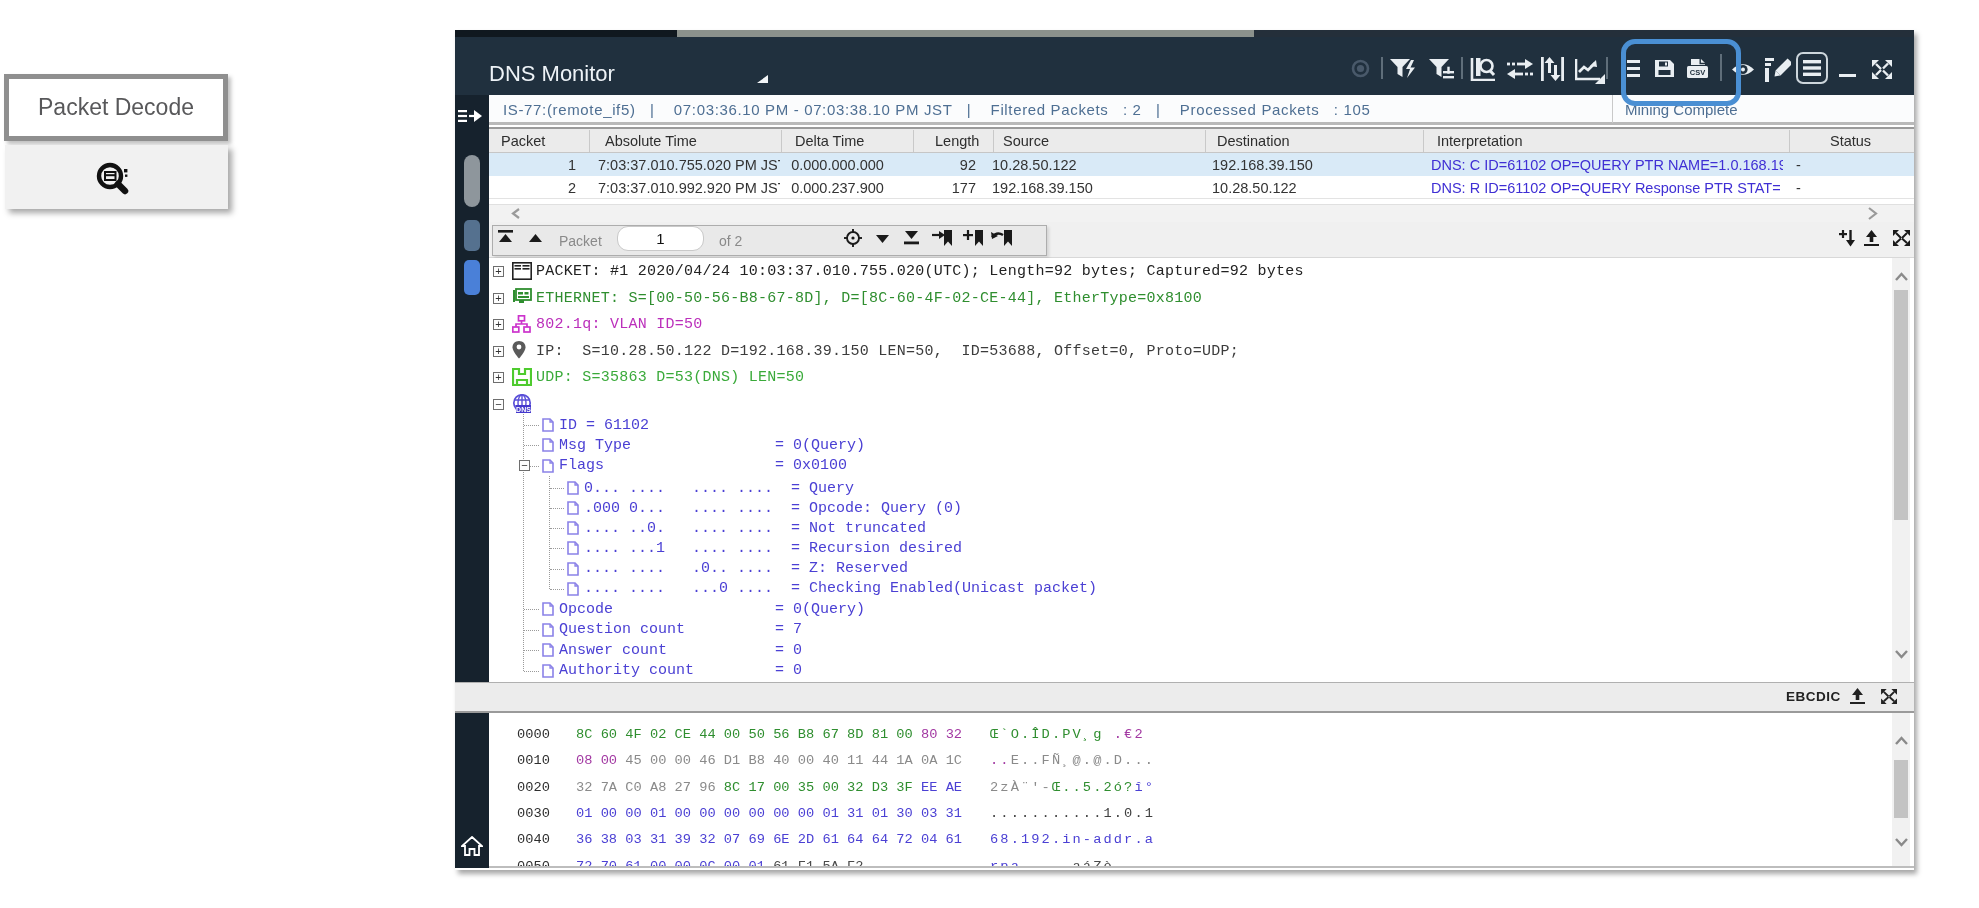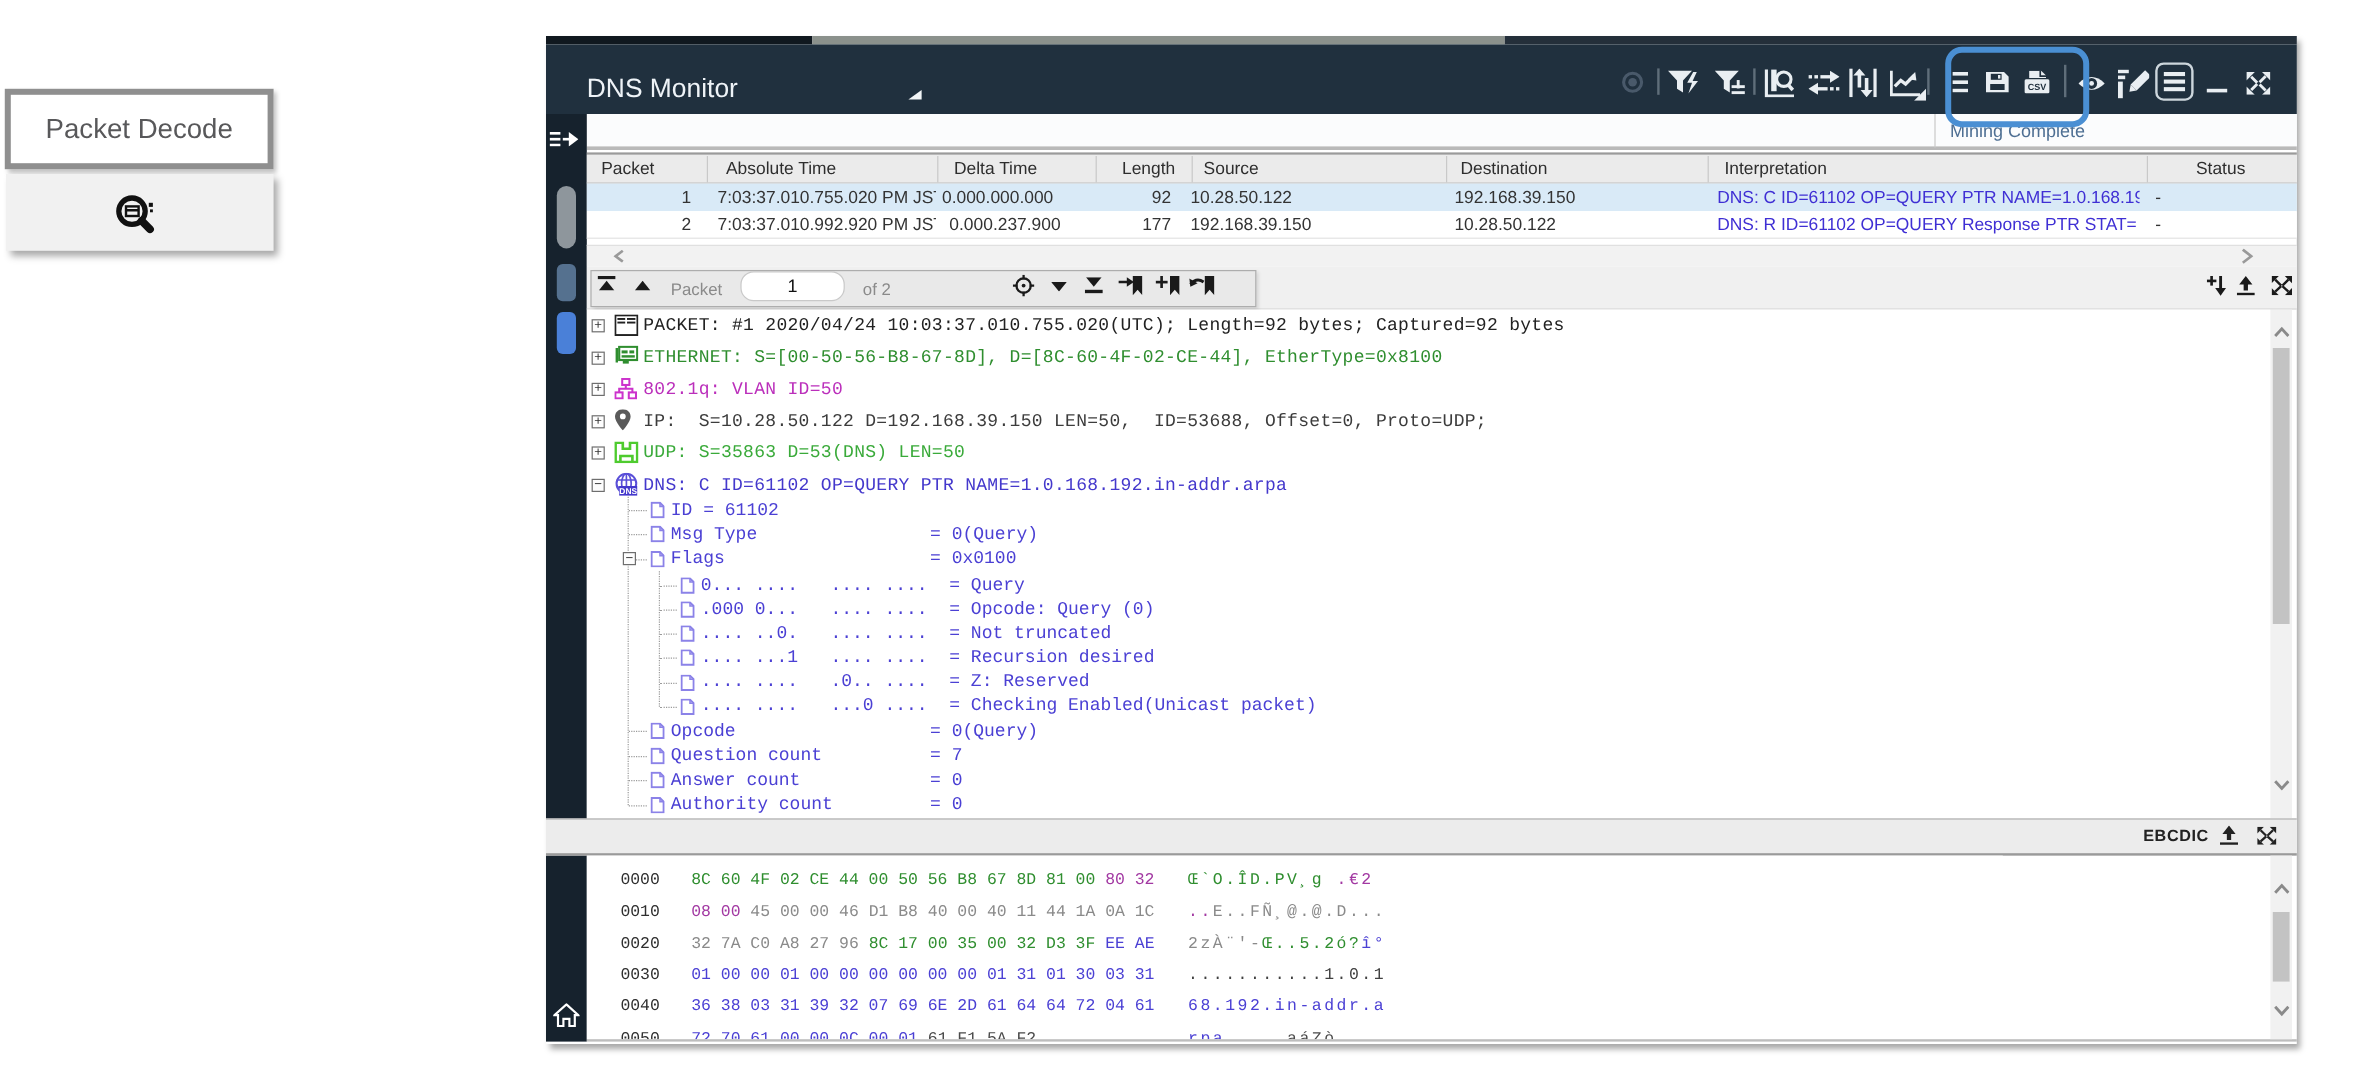--- a/index.html
+++ b/index.html
@@ -111,20 +111,21 @@
     </svg>
 <div class="abs" style="left:1384px;top:44px;width:17px;height:3.4px;background:#e9eef2"></div>
 <svg class="abs" style="left:1417px;top:30px" width="20" height="19" viewBox="0 0 20 19">
 <path d="M0 0 L7 0 L0 7 Z" fill="#e9eef2" transform="translate(0,0)"></path>
 <path d="M20 0 L13 0 L20 7 Z" fill="#e9eef2"></path>
 <path d="M0 19 L0 12 L7 19 Z" fill="#e9eef2"></path>
 <path d="M20 19 L20 12 L13 19 Z" fill="#e9eef2"></path>
 <path d="M4 4 L9 9 M16 3.5 L11 8.5 M4 15 L9 10 M16 15.5 L11 10.5" stroke="#e9eef2" stroke-width="2.4"></path>
     </svg>
 <div class="abs" style="left:34px;top:65px;width:1425px;height:30px;background:#fbfcfd;border-bottom:3px solid #b9b9b9"></div>
+<div class="abs" style="left:48px;top:71px;font-size:15px;color:#4e6f93;letter-spacing:0.65px">IS-77:(remote_if5) &nbsp;&nbsp;|&nbsp;&nbsp;&nbsp; 07:03:36.10 PM - 07:03:38.10 PM JST &nbsp;&nbsp;|&nbsp;&nbsp;&nbsp; Filtered Packets &nbsp;&nbsp;: 2 &nbsp;&nbsp;|&nbsp;&nbsp;&nbsp; Processed Packets &nbsp;&nbsp;: 105</div>
 <div class="abs" style="left:1157px;top:65px;width:1px;height:28px;background:#c9c9c9"></div>
 <div class="abs" style="left:1170px;top:71px;font-size:15px;color:#4e6f93">Mining Complete</div>
 <div class="abs" style="left:0;top:65px;width:34px;height:773px;background:#16222d"></div>
 <svg class="abs" style="left:3px;top:80px" width="24" height="12" viewBox="0 0 24 12">
 <rect y="0" width="9" height="2.2" fill="#fff"></rect>
       <rect y="4.9" width="9" height="2.2" fill="#fff"></rect>
       <rect y="9.8" width="9" height="2.2" fill="#fff"></rect>
 <rect x="11" y="4.9" width="6" height="2.2" fill="#fff"></rect>
       <path d="M16 0 L24 6 L16 12 Z" fill="#fff"></path>
     </svg>
@@ -150,21 +151,21 @@
 <div class="abs" style="left:340px;top:103px;font-size:14.5px;color:#2e2e2e">Delta Time</div>
 <div class="abs" style="left:480px;top:103px;font-size:14.5px;color:#2e2e2e">Length</div>
 <div class="abs" style="left:548px;top:103px;font-size:14.5px;color:#2e2e2e">Source</div>
 <div class="abs" style="left:762px;top:103px;font-size:14.5px;color:#2e2e2e">Destination</div>
 <div class="abs" style="left:982px;top:103px;font-size:14.5px;color:#2e2e2e">Interpretation</div>
 <div class="abs" style="left:1375px;top:103px;font-size:14.5px;color:#2e2e2e">Status</div>
 <div class="abs" style="left:46px;top:127px;font-size:14.5px;color:#333333;white-space:nowrap;width:75px;overflow:hidden;text-align:right">1</div>
 <div class="abs" style="left:46px;top:150px;font-size:14.5px;color:#333333;white-space:nowrap;width:75px;overflow:hidden;text-align:right">2</div>
 <div class="abs" style="left:143px;top:127px;font-size:14.5px;color:#333333;white-space:nowrap;width:182px;overflow:hidden">7:03:37.010.755.020 PM JST</div>
 <div class="abs" style="left:143px;top:150px;font-size:14.5px;color:#333333;white-space:nowrap;width:182px;overflow:hidden">7:03:37.010.992.920 PM JST</div>
-<div class="abs" style="left:330px;top:127px;font-size:14.5px;color:#333333;white-space:nowrap;width:105px;overflow:hidden;text-align:left">0.000.000.000</div>
+<div class="abs" style="left:330px;top:127px;font-size:14.5px;color:#333333;white-space:nowrap;width:105px;overflow:hidden;text-align:center">0.000.000.000</div>
 <div class="abs" style="left:330px;top:150px;font-size:14.5px;color:#333333;white-space:nowrap;width:105px;overflow:hidden;text-align:center">0.000.237.900</div>
 <div class="abs" style="left:460px;top:127px;font-size:14.5px;color:#333333;white-space:nowrap;width:61px;overflow:hidden;text-align:right">92</div>
 <div class="abs" style="left:460px;top:150px;font-size:14.5px;color:#333333;white-space:nowrap;width:61px;overflow:hidden;text-align:right">177</div>
 <div class="abs" style="left:537px;top:127px;font-size:14.5px;color:#333333;white-space:nowrap">10.28.50.122</div>
 <div class="abs" style="left:537px;top:150px;font-size:14.5px;color:#333333;white-space:nowrap">192.168.39.150</div>
 <div class="abs" style="left:757px;top:127px;font-size:14.5px;color:#333333;white-space:nowrap">192.168.39.150</div>
 <div class="abs" style="left:757px;top:150px;font-size:14.5px;color:#333333;white-space:nowrap">10.28.50.122</div>
 <div class="abs" style="left:976px;top:127px;font-size:14.5px;color:#3f2fd4;white-space:nowrap;width:352px;overflow:hidden">DNS: C ID=61102 OP=QUERY PTR NAME=1.0.168.19</div>
 <div class="abs" style="left:976px;top:150px;font-size:14.5px;color:#3f2fd4;white-space:nowrap;width:352px;overflow:hidden">DNS: R ID=61102 OP=QUERY Response PTR STAT=</div>
 <div class="abs" style="left:1341px;top:127px;font-size:14.5px;color:#333333;white-space:nowrap">-</div>
@@ -275,21 +276,20 @@
         </svg></div>
       <div class="abs mono" style="left:47px;top:111.0px;font-size:15px;letter-spacing:0.25px;color:#3aaa3a">UDP: S=35863 D=53(DNS) LEN=50</div>
       <div class="abs" style="left:4px;top:140.5px;width:11px;height:11px;border:1px solid #6e6e6e;background:#fdfdfd;font-size:11px;line-height:9px;text-align:center;color:#333">−</div>
       <div class="abs" style="left:23px;top:136.0px"><svg width="21" height="20" viewBox="0 0 21 20">
           <circle cx="10" cy="9" r="8.2" fill="none" stroke="#5a4fd8" stroke-width="1.7"></circle>
           <ellipse cx="10" cy="9" rx="4" ry="8.2" fill="none" stroke="#5a4fd8" stroke-width="1.4"></ellipse>
           <path d="M2 6 L18 6 M2 12 L18 12 M10 0.8 L10 17" stroke="#5a4fd8" stroke-width="1.4"></path>
           <rect x="4" y="11" width="15" height="8" fill="#4438cc"></rect>
           <text x="11.5" y="17.5" font-size="7" font-weight="bold" fill="#fff" text-anchor="middle" font-family="Liberation Sans">DNS</text>
         </svg></div>
-      <div class="abs mono" style="left:47px;top:137.5px;font-size:15px;letter-spacing:0.25px;color:#4438cc">DNS: C ID=61102 OP=QUERY PTR NAME=1.0.168.192.in-addr.arpa</div>
       <div class="abs" style="left:34px;top:156px;width:1px;height:257px;border-left:1px dotted #9a9a9a"></div>
       <div class="abs" style="left:60px;top:218px;width:1px;height:113px;border-left:1px dotted #9a9a9a"></div>
       <div class="abs" style="left:35px;top:167.2px;width:15px;height:1px;border-top:1px dotted #9a9a9a"></div>
       <div class="abs" style="left:53px;top:160.2px"><svg width="12" height="14" viewBox="0 0 12 14">
           <path d="M1 1 L8 1 L11 4 L11 13 L1 13 Z" fill="#fff" stroke="#8b82e8" stroke-width="1.6"></path>
           <path d="M8 1 L8 4 L11 4" fill="none" stroke="#8b82e8" stroke-width="1.3"></path>
         </svg></div>
       <div class="abs mono" style="left:70px;top:158.7px;font-size:15px;color:#4b40d4">ID = 61102</div>
       <div class="abs" style="left:35px;top:187.3px;width:15px;height:1px;border-top:1px dotted #9a9a9a"></div>
       <div class="abs" style="left:53px;top:180.3px"><svg width="12" height="14" viewBox="0 0 12 14">

